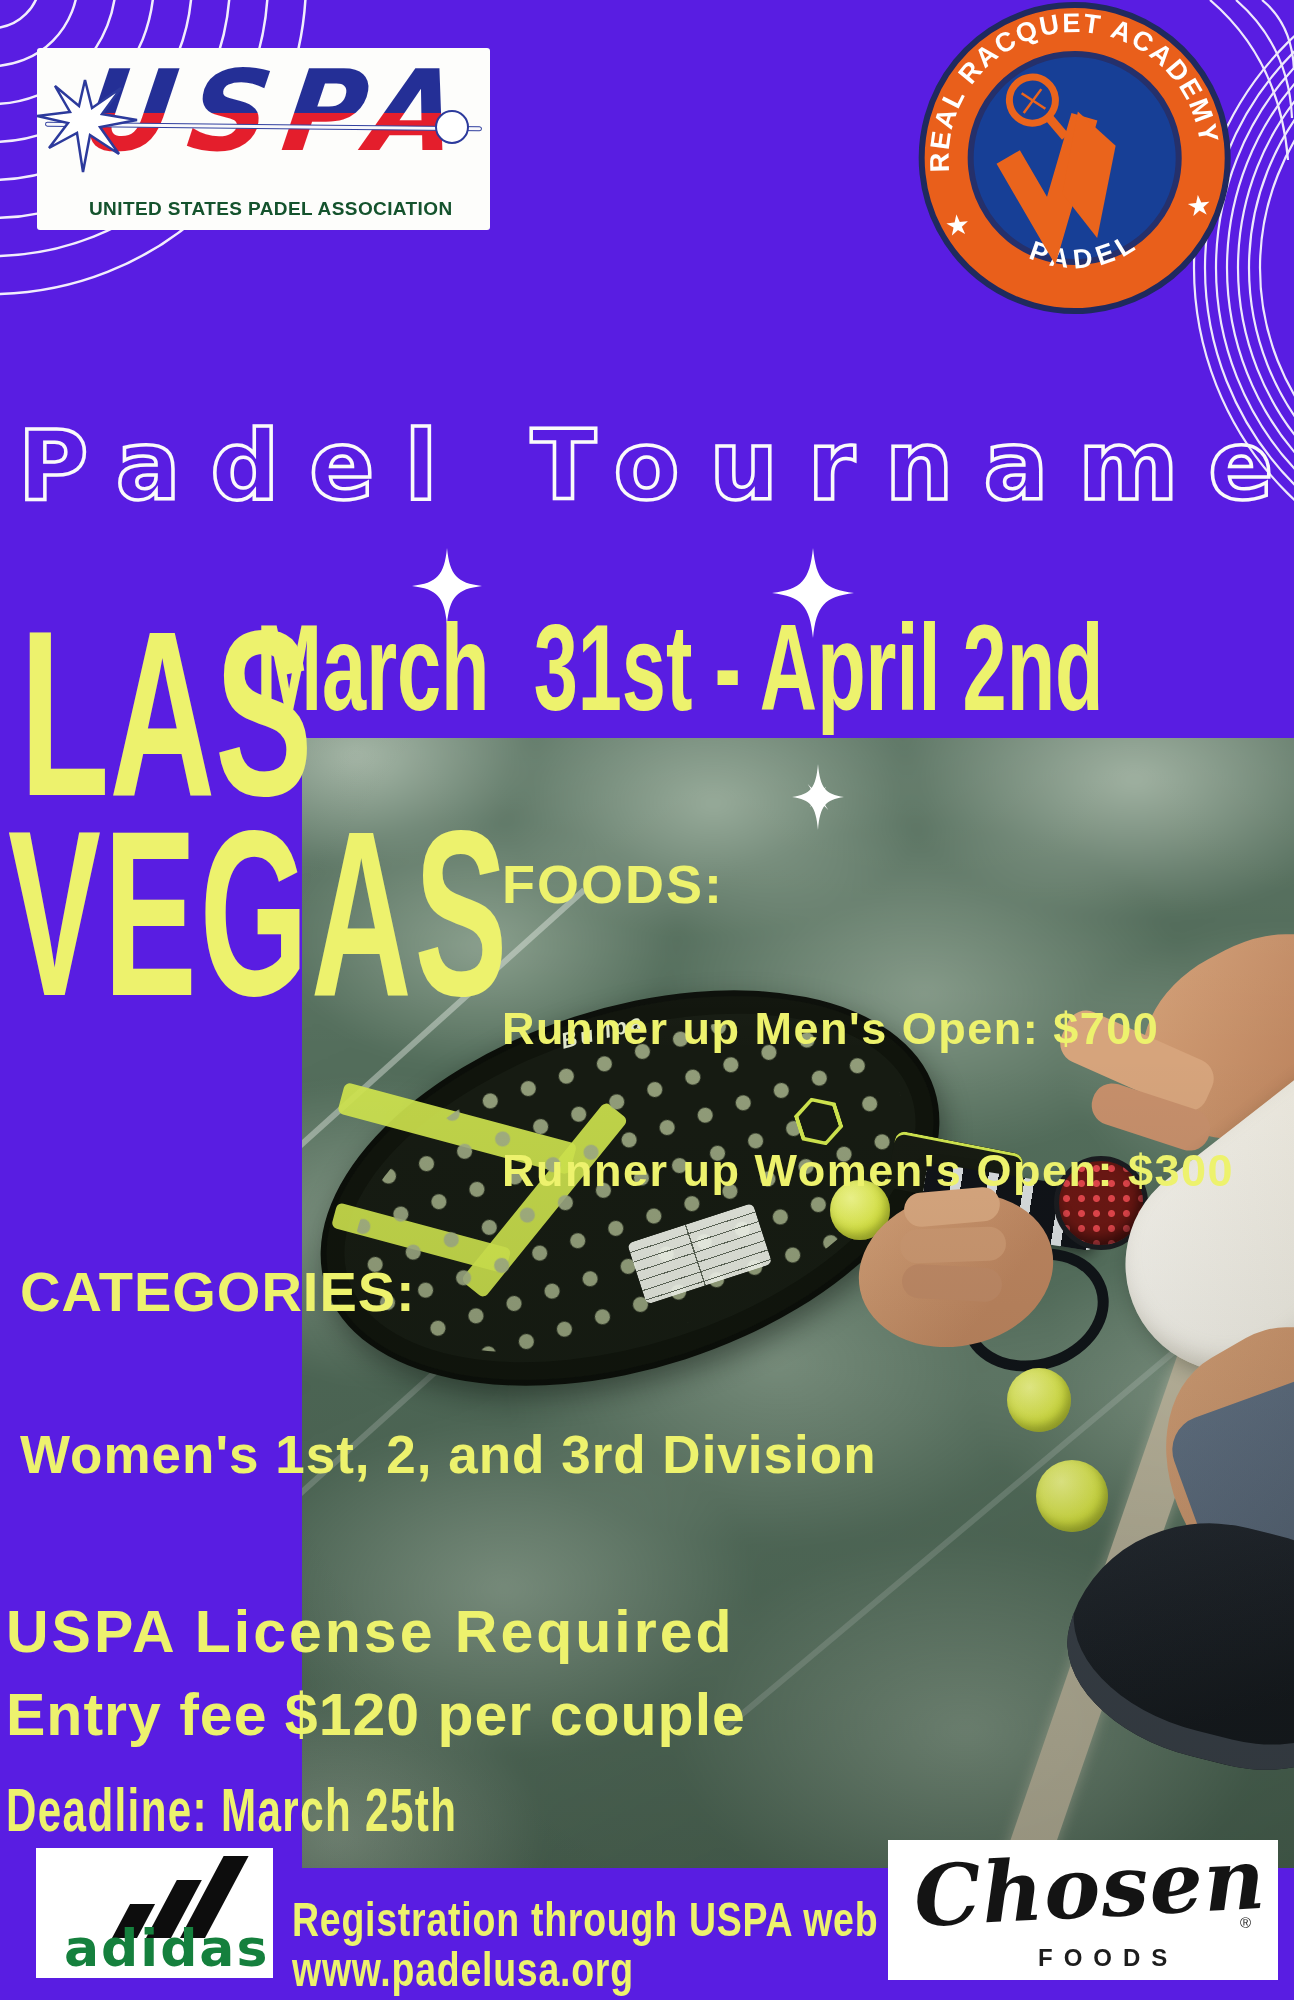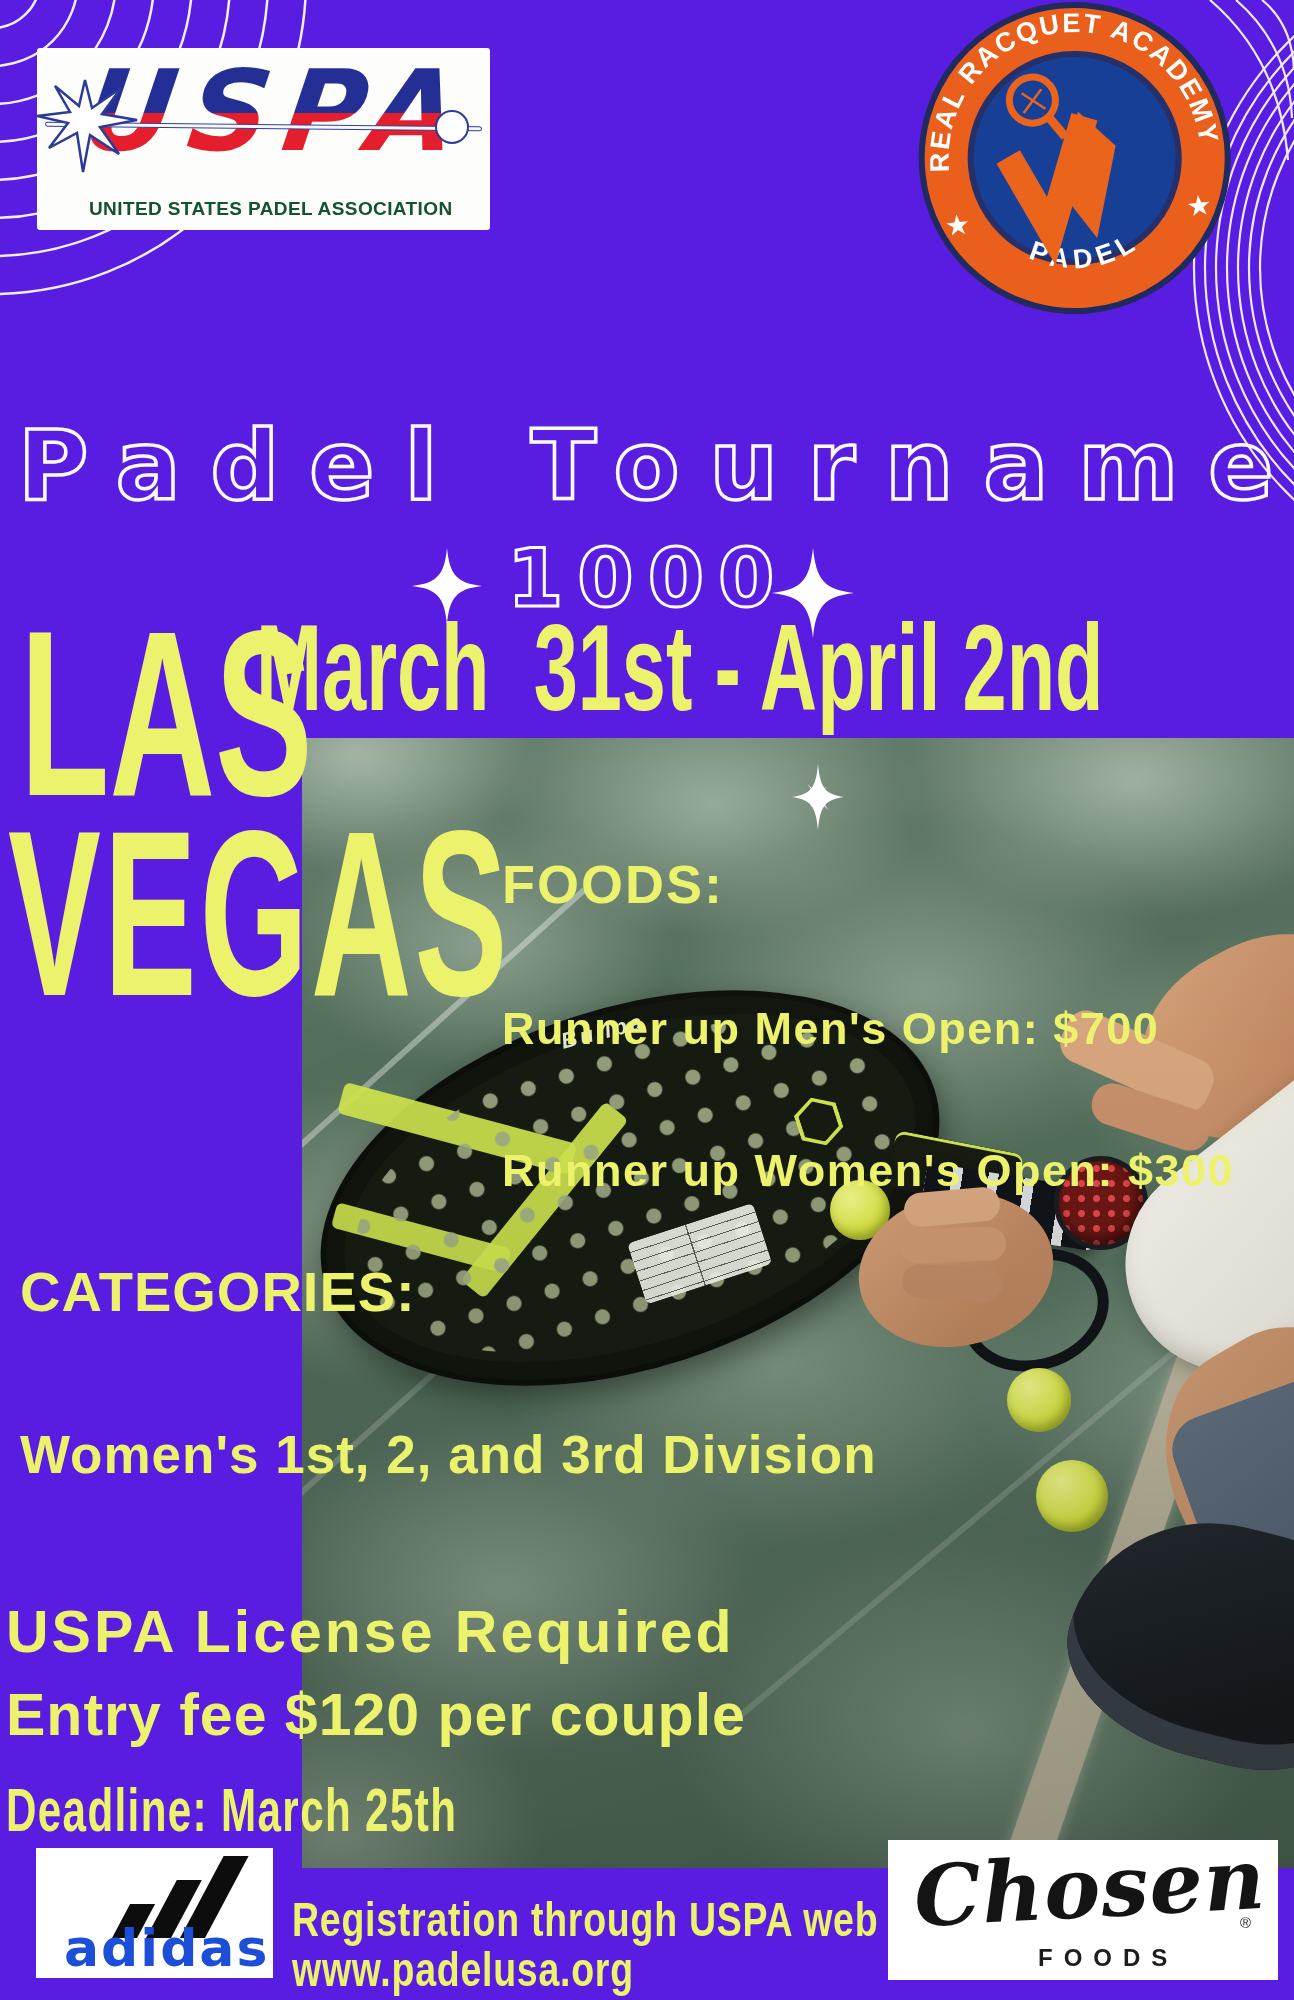--- a/index.html
+++ b/index.html
@@ -103,21 +103,21 @@
     background:linear-gradient(120deg,#f6f4ee,#e4e0d4 80%);box-shadow:inset 0 -14px 22px rgba(150,145,125,.45), 0 8px 20px rgba(20,25,18,.3);}
   .forearm{position:absolute;left:884px;top:588px;width:250px;height:330px;border-radius:42%;transform:rotate(-30deg);}
   .shorts{position:absolute;left:900px;top:644px;width:230px;height:270px;background:linear-gradient(150deg,#617082,#4c5868);border-radius:34px;transform:rotate(-20deg);}
   .shoe{position:absolute;left:768px;top:788px;width:310px;height:235px;background:linear-gradient(150deg,#262b33,#15181d 70%);
     border-radius:50% 42% 42% 50% / 62% 50% 40% 42%;transform:rotate(14deg);box-shadow:inset 0 -26px 0 #3a4049;}
   
   .sparkle{z-index:5;}
   
   .adidas-card{left:36px;top:1848px;width:237px;height:130px;background:#fff;z-index:6;}
   .abar{position:absolute;bottom:40px;width:25px;background:#0d0d0d;transform:skewX(-28deg);transform-origin:bottom center;}
-  .adidas-word{position:absolute;left:28px;bottom:4px;font-family:"DejaVu Sans",sans-serif;font-weight:bold;font-size:52px;letter-spacing:2px;color:#1d4ed8;line-height:1;}
+  .adidas-word{position:absolute;left:28px;bottom:4px;font-family:"DejaVu Sans",sans-serif;font-weight:bold;font-size:52px;letter-spacing:2px;color:#15803d;line-height:1;}
   .chosen-card{left:888px;top:1840px;width:390px;height:140px;background:#fff;z-index:6;}
   .chosen-word{position:absolute;left:26px;top:6px;font-family:"DejaVu Serif",serif;font-style:italic;font-weight:bold;font-size:84px;line-height:1;color:#141414;transform:rotate(-3deg);letter-spacing:1px;white-space:nowrap;}
   .chosen-reg{position:absolute;left:352px;top:74px;font-size:15px;color:#222;}
   .chosen-foods{position:absolute;left:150px;top:104px;font-size:24px;font-weight:bold;letter-spacing:11px;color:#1d1d1d;}
 </style>
 </head>
 <body>
 
 <div id="poster">
 
@@ -232,21 +232,20 @@
         <circle cx="122" cy="96" r="23" fill="none" stroke="#ea641c" stroke-width="7"></circle>
         <path d="M112,88 L134,106 M132,86 L112,108" stroke="#ea641c" stroke-width="2.5" fill="none"></path>
         <path d="M136,114 L151,136" stroke="#ea641c" stroke-width="9"></path>
         <path d="M92,150 L127,228 L172,118" fill="none" stroke="#ea641c" stroke-width="27"></path>
         <polygon points="166,112 200,150 172,240 142,192" fill="#ea641c"></polygon>
       </g>
     </svg>
   </div>
 
   <div class="abs outline-text title">Padel Tournament</div>
-  <div class="abs outline-text points">1000</div>
 
   <svg class="abs sparkle" style="left:412px;top:548px;" width="70" height="76" viewBox="0 0 100 100" preserveAspectRatio="none">
     <path d="M50,0 C54,36 64,46 100,50 C64,54 54,64 50,100 C46,64 36,54 0,50 C36,46 46,36 50,0" fill="#ffffff"></path>
   </svg>
   <svg class="abs sparkle" style="left:772px;top:548px;" width="82" height="90" viewBox="0 0 100 100" preserveAspectRatio="none">
     <path d="M50,0 C54,36 64,46 100,50 C64,54 54,64 50,100 C46,64 36,54 0,50 C36,46 46,36 50,0" fill="#ffffff"></path>
   </svg>
 
   <div class="abs yel dates">March  31st - April 2nd</div>
   <div class="abs yel city1">LAS</div>

